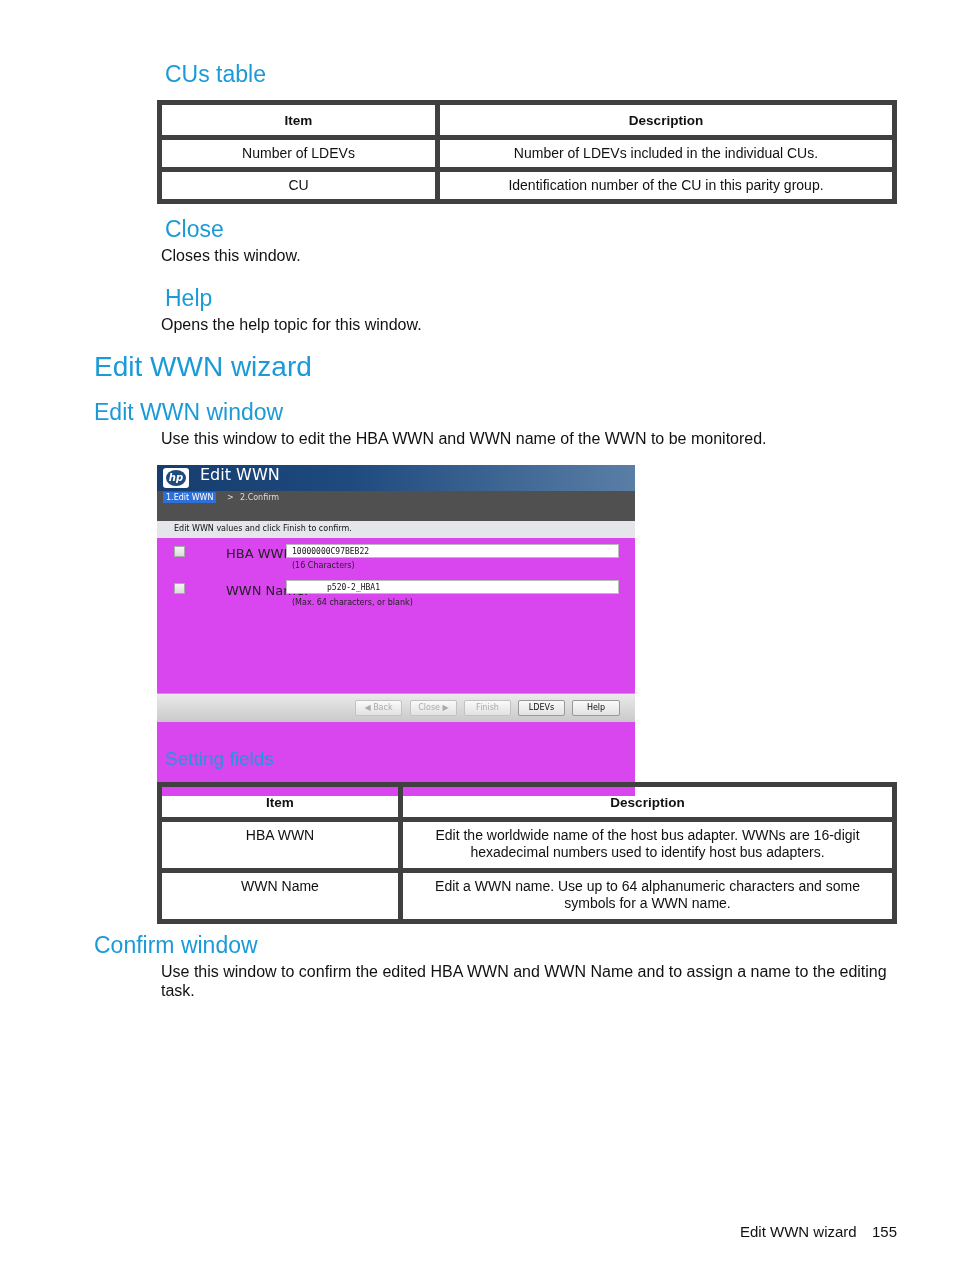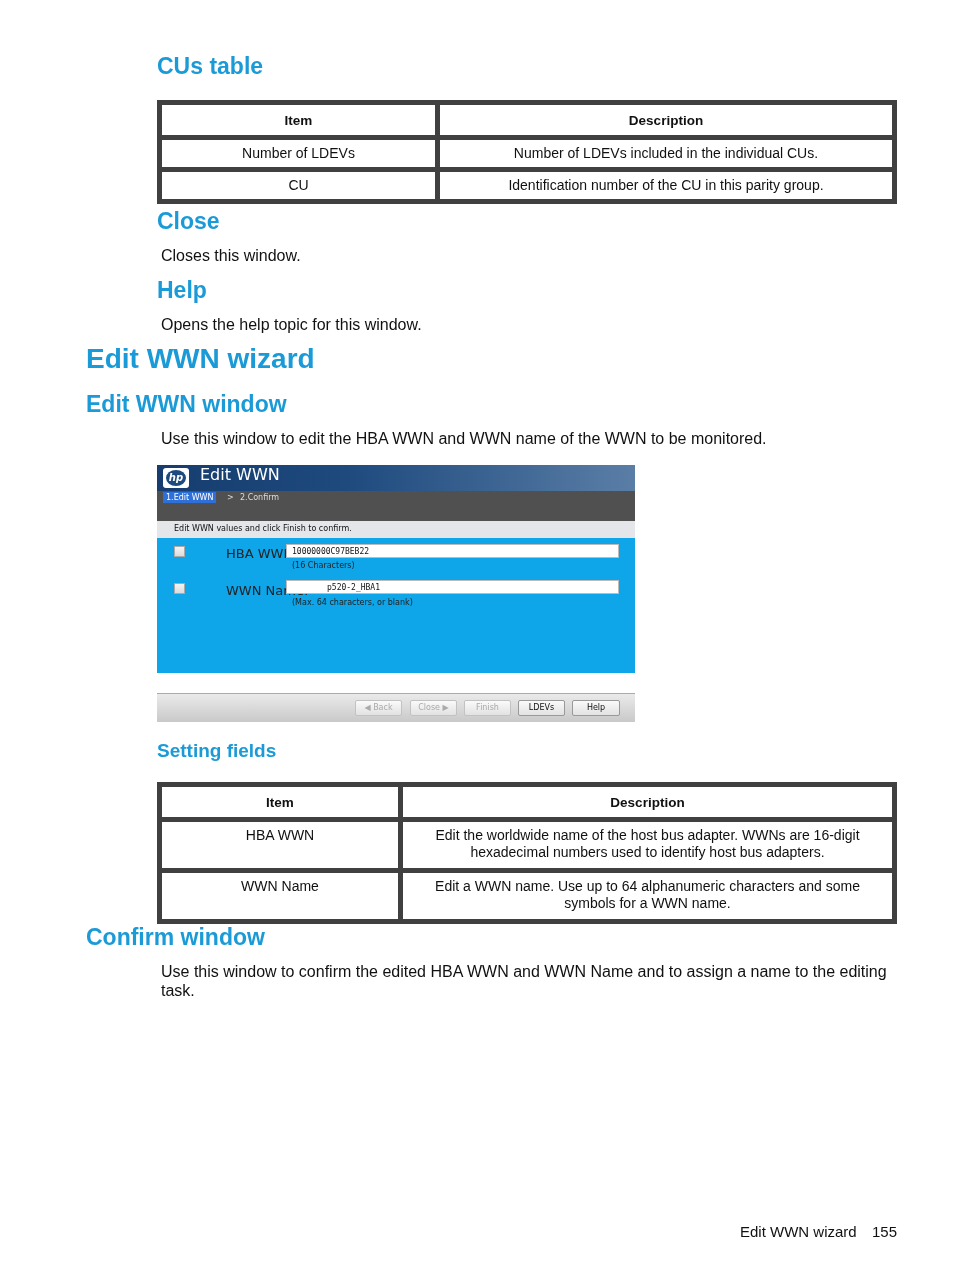--- a/index.html
+++ b/index.html
@@ -1,32 +1,32 @@
 <!DOCTYPE html>
 <html><head>
 <meta charset="utf-8">
 <style>
   html, body { margin:0; padding:0; background:#ffffff; }
   body { width:954px; height:1271px; position:relative; overflow:hidden;
          font-family:"Liberation Sans", sans-serif; color:#111; }
   .abs { position:absolute; }
-  .h-blue { color:#1a9ad7; font-family:"Liberation Sans", sans-serif; font-weight:bold; margin:0; white-space:nowrap; }
+  .h-blue { color:#1a9ad7; font-family:"Liberation Sans", sans-serif; font-weight:normal; margin:8px; white-space:nowrap; }
   .h1 { font-size:28px; }
   .h2 { font-size:23px; }
   .h3 { font-size:19px; }
   .body-text { font-size:16px; line-height:19px; margin:4px; }
 
   table.doc { border-collapse:collapse; font-size:14px; position:absolute; }
   table.doc th, table.doc td { border:5px solid #404040; text-align:center; vertical-align:top; padding:5px 5px; line-height:17px; }
   table.doc th { font-weight:bold; font-size:13.5px; padding-top:7px; padding-bottom:6px; }
   table.doc thead tr { border-top:4px solid #1a9ad7; }
   table.doc tbody tr:last-child { border-bottom:4px solid #1a9ad7; }
 
   
-  .dlg { position:absolute; left:157px; top:465px; width:478px; height:208px; background:#0ea5e9; font-family:"DejaVu Sans", sans-serif; }
+  .dlg { position:absolute; left:157px; top:465px; width:478px; height:331px; background:#d946ef; font-family:"DejaVu Sans", sans-serif; }
   .dlg-title { position:absolute; left:0; top:0; width:478px; height:26px;
                background:linear-gradient(to right,#163d6e 0%,#1e4a7e 40%,#5a7ea6 100%); }
   .hp-logo { position:absolute; left:6px; top:3px; width:26px; height:20px; background:#fff; border-radius:3px; }
   .hp-logo span { position:absolute; left:3px; top:2px; width:20px; height:16px; border-radius:50%; background:#1e4a7e; color:#fff; font-size:10px; font-style:italic; font-weight:bold; text-align:center; line-height:16px; }
   .dlg-title-text { position:absolute; left:43px; top:0; color:#fff; font-size:16px; }
   .dlg-steps { position:absolute; left:0; top:26px; width:478px; height:30px; background:#505050; }
   .step-active { position:absolute; left:6px; top:1px; background:#2e6fd8; color:#fff; font-size:8px; padding:1px 3px; }
   .step-sep { position:absolute; left:70px; top:2px; color:#ddd; font-size:8px; }
   .step-next { position:absolute; left:83px; top:2px; color:#ddd; font-size:8px; }
   .dlg-instr { position:absolute; left:0; top:56px; width:478px; height:17px; background:#e4e6ea; }

